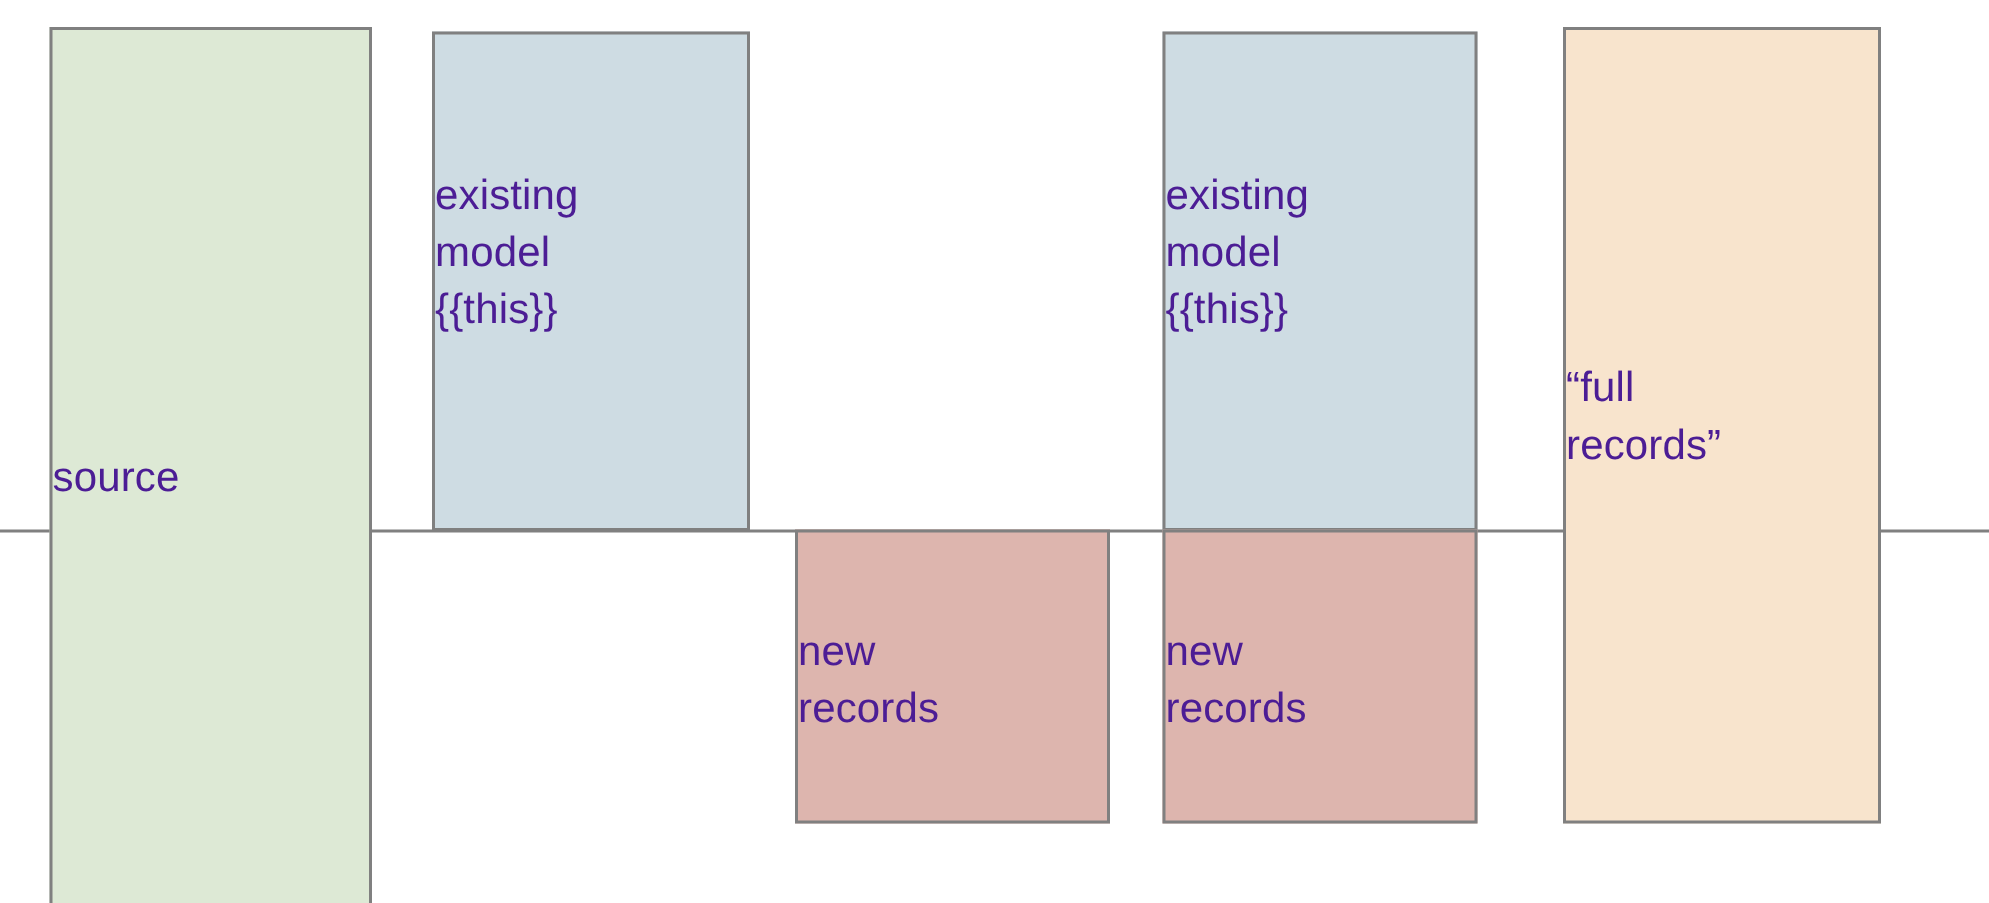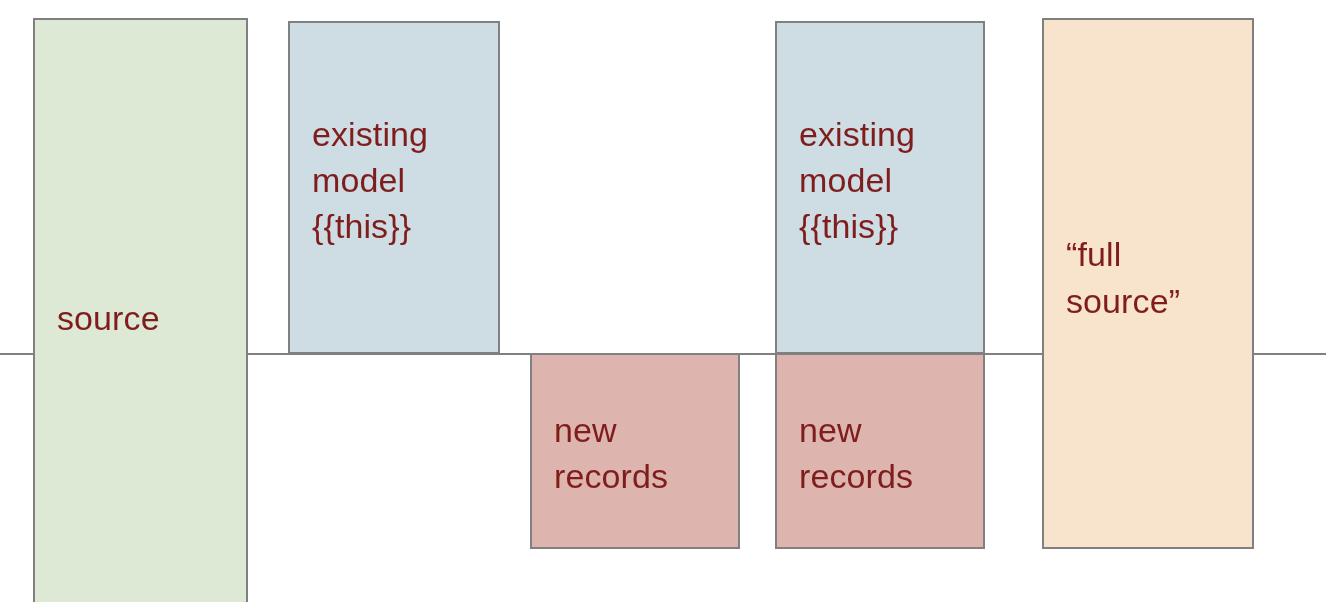--- a/index.html
+++ b/index.html
@@ -24,24 +24,23 @@
   }
   .box {
     position: absolute;
     box-sizing: border-box;
     border: 2px solid #808080;
     display: flex;
     align-items: center;
     justify-content: flex-start;
   }
   .box-label {
-    font-size: 34px;
+    font-size: 28px;
     line-height: 1.36;
-    color: #7f1d1d;
-    padding-left: 22px;
+    color: #4c1d95;
     padding-right: 10px;
     white-space: pre-line;
     letter-spacing: 0.1px;
   }
   
   #box-source      { left: 33px;   top: 18px;  width: 215px; height: 600px; background: #dde9d5; }
   #box-model-1     { left: 288px;  top: 21px;  width: 212px; height: 333px; background: #cedce3; }
   #box-records-1   { left: 530px;  top: 353px; width: 210px; height: 196px; background: #ddb5ae; }
   #box-model-2     { left: 775px;  top: 21px;  width: 210px; height: 333px; background: #cedce3; }
   #box-records-2   { left: 775px;  top: 353px; width: 210px; height: 196px; background: #ddb5ae; }
@@ -83,16 +82,16 @@
 {{this}}</span>
   </div>
 
   <div class="box" id="box-records-2">
     <span class="box-label">new
 records</span>
   </div>
 
   <div class="box" id="box-full-refresh">
     <span class="box-label">“full
-source”</span>
+records”</span>
   </div>
 
 </div>
 
 </body></html>

